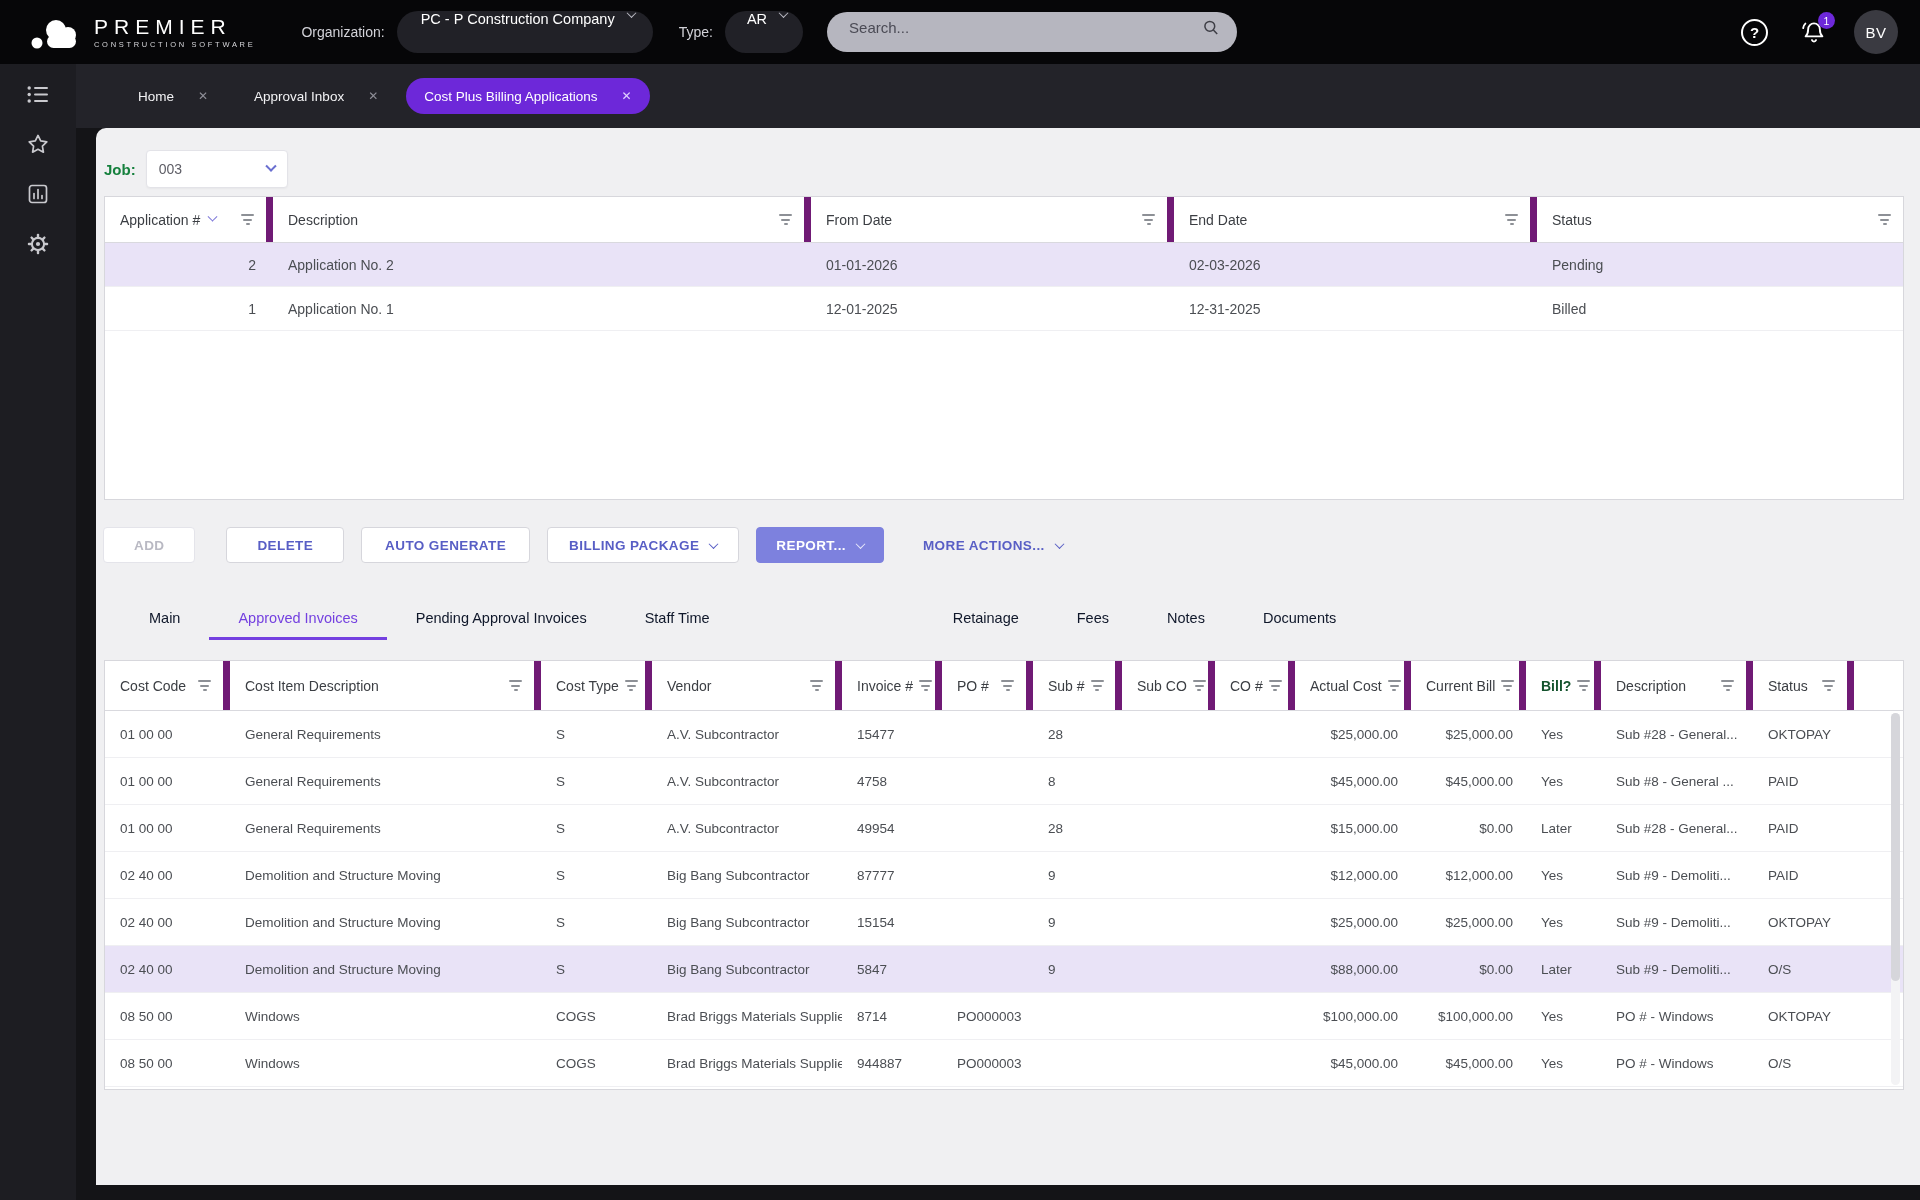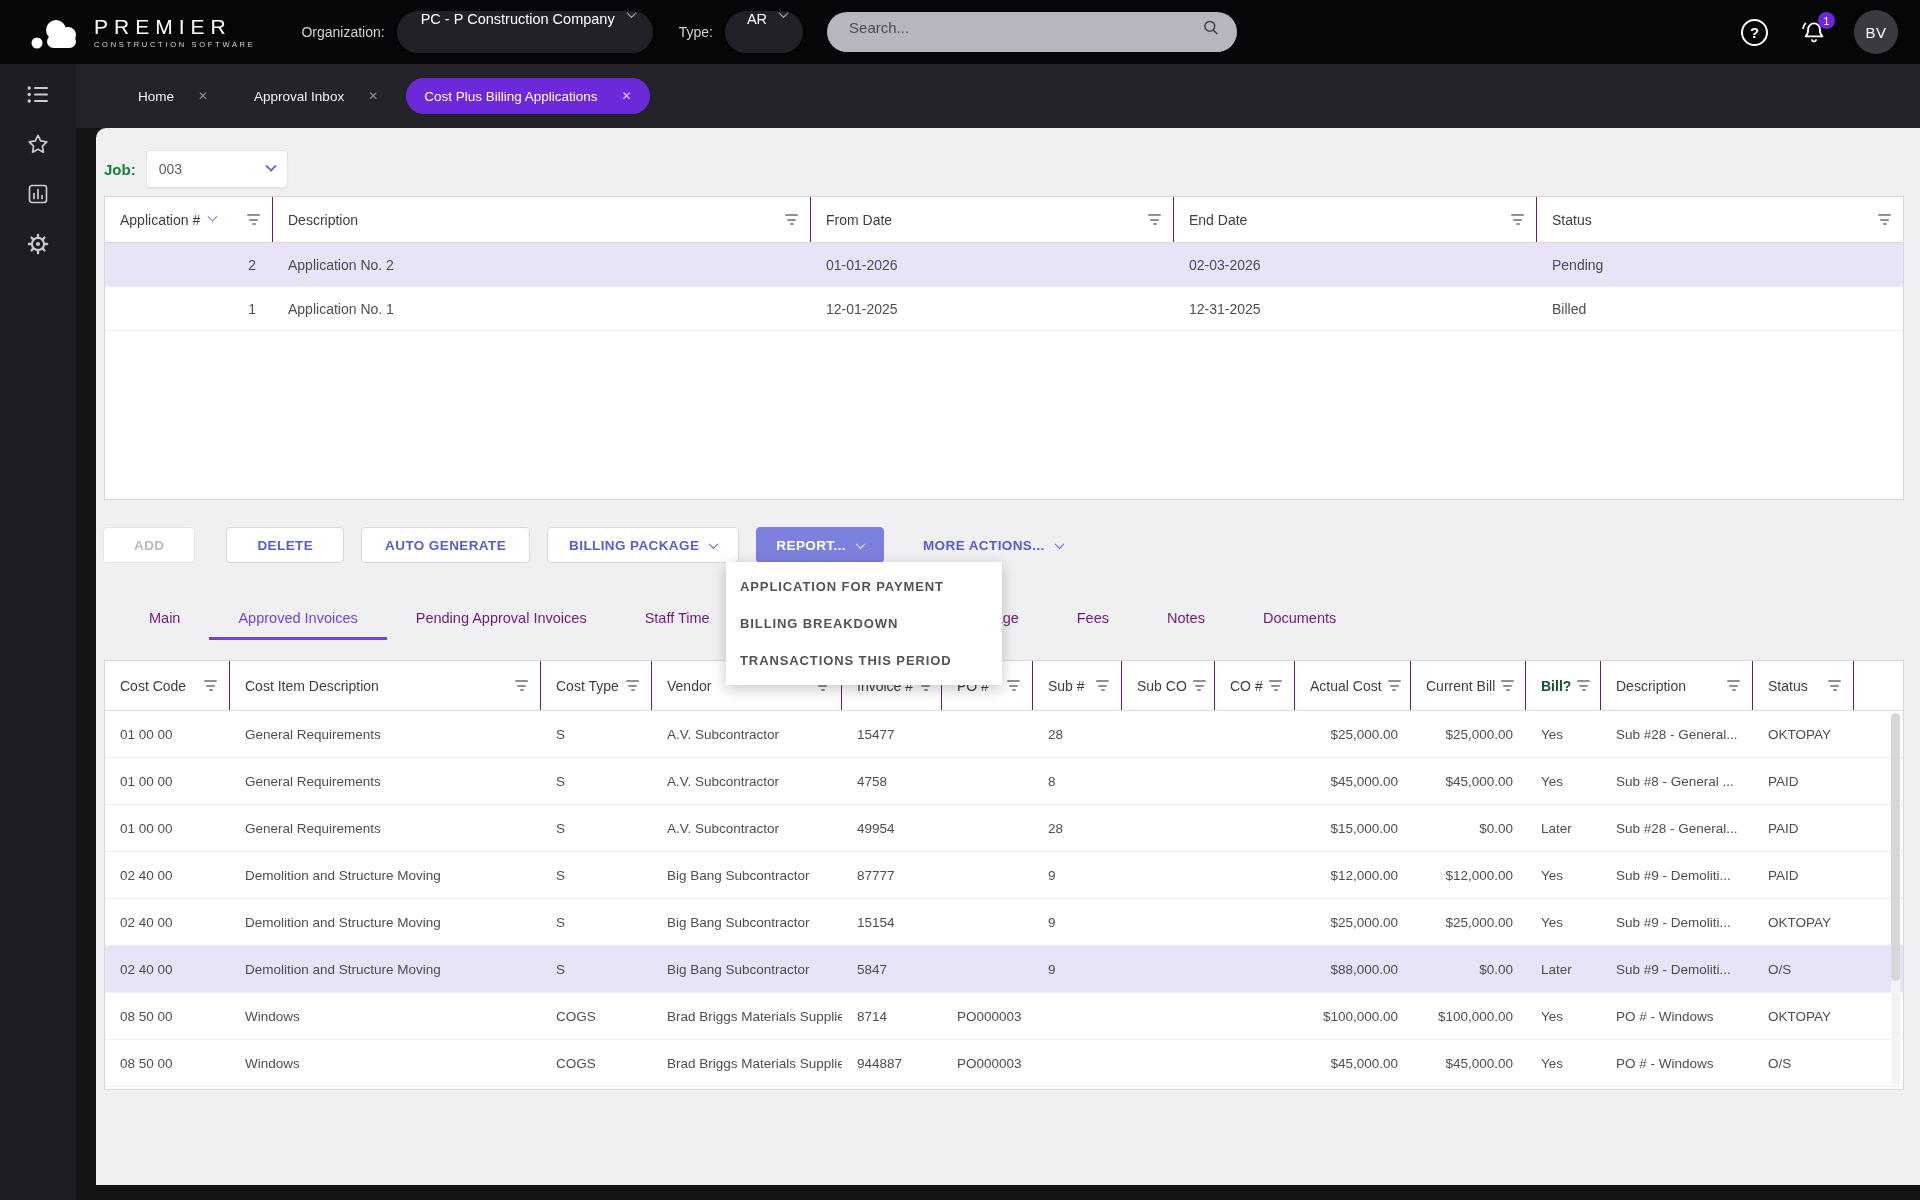--- a/index.html
+++ b/index.html
@@ -50,21 +50,21 @@
   .job-chev { width:8px; height:8px; border-right:2px solid #6a6fd0; border-bottom:2px solid #6a6fd0; transform:rotate(45deg) translate(-2px,-2px); }
 
   .tbl { position:absolute; background:#fff; border:1px solid #d7d7dc; }
   .t1 { left:8px; top:68px; width:1800px; height:304px; overflow:hidden; }
   .t2 { left:8px; top:532px; width:1800px; height:430px; overflow:hidden; }
   .thead { display:grid; border-bottom:1px solid #d9d9de; }
   .t1 .thead, .t1 .trow { grid-template-columns:168px 538px 363px 363px 1fr; }
   .t2 .thead, .t2 .trow { grid-template-columns:125px 311px 111px 190px 100px 91px 89px 93px 80px 116px 115px 75px 152px 101px 1fr; }
   .t1 .thead { height:46px; }
   .t2 .thead { height:50px; }
-  .th { display:flex; align-items:center; padding:0 12px 0 15px; border-right:1px solid #701a75; font-size:14px; font-weight:500; color:#3b3e43; cursor:pointer; overflow:hidden; white-space:nowrap; }
+  .th { display:flex; align-items:center; padding:0 12px 0 15px; border-right:7px solid #701a75; font-size:14px; font-weight:500; color:#3b3e43; cursor:pointer; overflow:hidden; white-space:nowrap; }
   .th:last-child { border-right:none; }
   .th .sp { flex:1; min-width:6px; }
   .t2 .th:nth-child(12) .th-label { font-weight:700; color:#14532d; }
   .fi { display:block; flex:none; }
   .fi i { display:block; background:#8d9096; height:2px; border-radius:1px; margin:2.5px auto 0; }
   .fi i:first-child { margin-top:0; }
   .sort-chev { width:7px; height:7px; border-right:1.8px solid #7a74d8; border-bottom:1.8px solid #7a74d8; transform:rotate(45deg) translate(-2px,-2px); margin-left:9px; flex:none; }
   .trow { display:grid; border-bottom:1px solid #efeff2; color:#4b4e53; cursor:pointer; background:#fff; }
   .t1 .trow { height:44px; font-size:14px; }
   .t2 .trow { height:47px; font-size:13.5px; }
@@ -89,21 +89,21 @@
   .b-more { padding:0 21px; }
   .bchev { width:7px; height:7px; border-right:1.8px solid #585ec5; border-bottom:1.8px solid #585ec5; transform:rotate(45deg) translate(-1px,-1px); margin-left:11px; }
   .btn.primary .bchev { border-color:#e8e9fb; }
 
   
   .menu { position:absolute; left:630px; top:434px; width:276px; background:#fff; box-shadow:0 4px 14px rgba(0,0,0,.22); padding:6px 0; z-index:60; }
   .menu-item { height:37px; display:flex; align-items:center; padding:0 14px; font-size:13px; font-weight:600; letter-spacing:.9px; color:#505358; cursor:pointer; white-space:nowrap; }
 
   
   .dtabs { position:absolute; left:24px; top:468px; height:44px; display:flex; }
-  .dtab { padding:0 29px; display:flex; align-items:center; font-size:14.5px; color:#701a75; cursor:pointer; position:relative; white-space:nowrap; }
+  .dtab { padding:0 29px; display:flex; align-items:center; font-size:14.5px; color:#0f172a; cursor:pointer; position:relative; white-space:nowrap; }
   .dtab.active { color:#7440e0; }
   .dtab.active::after { content:''; position:absolute; left:0; right:0; bottom:0; height:3px; background:#7440e0; }
   .dtab:nth-child(5) { margin-left:185px; }
 </style>
 </head>
 <body>
 
 <div class="topbar">
   <div class="logo">
     <svg width="54" height="36" viewBox="0 0 54 36" fill="#ffffff">
@@ -293,25 +293,20 @@
     <button class="btn primary b-rep">
       <span>REPORT...</span>
       <span class="bchev"></span>
     </button>
     <button class="btn ghost b-more">
       <span>MORE ACTIONS...</span>
       <span class="bchev"></span>
     </button>
   </div>
 
-  <div class="menu">
-      <div class="menu-item">APPLICATION FOR PAYMENT</div>
-      <div class="menu-item">BILLING BREAKDOWN</div>
-      <div class="menu-item">TRANSACTIONS THIS PERIOD</div>
-    </div>
 
   <div class="dtabs">
       <div class="dtab">Main</div>
       <div class="dtab active">Approved Invoices</div>
       <div class="dtab">Pending Approval Invoices</div>
       <div class="dtab">Staff Time</div>
       <div class="dtab">Retainage</div>
       <div class="dtab">Fees</div>
       <div class="dtab">Notes</div>
       <div class="dtab">Documents</div>

